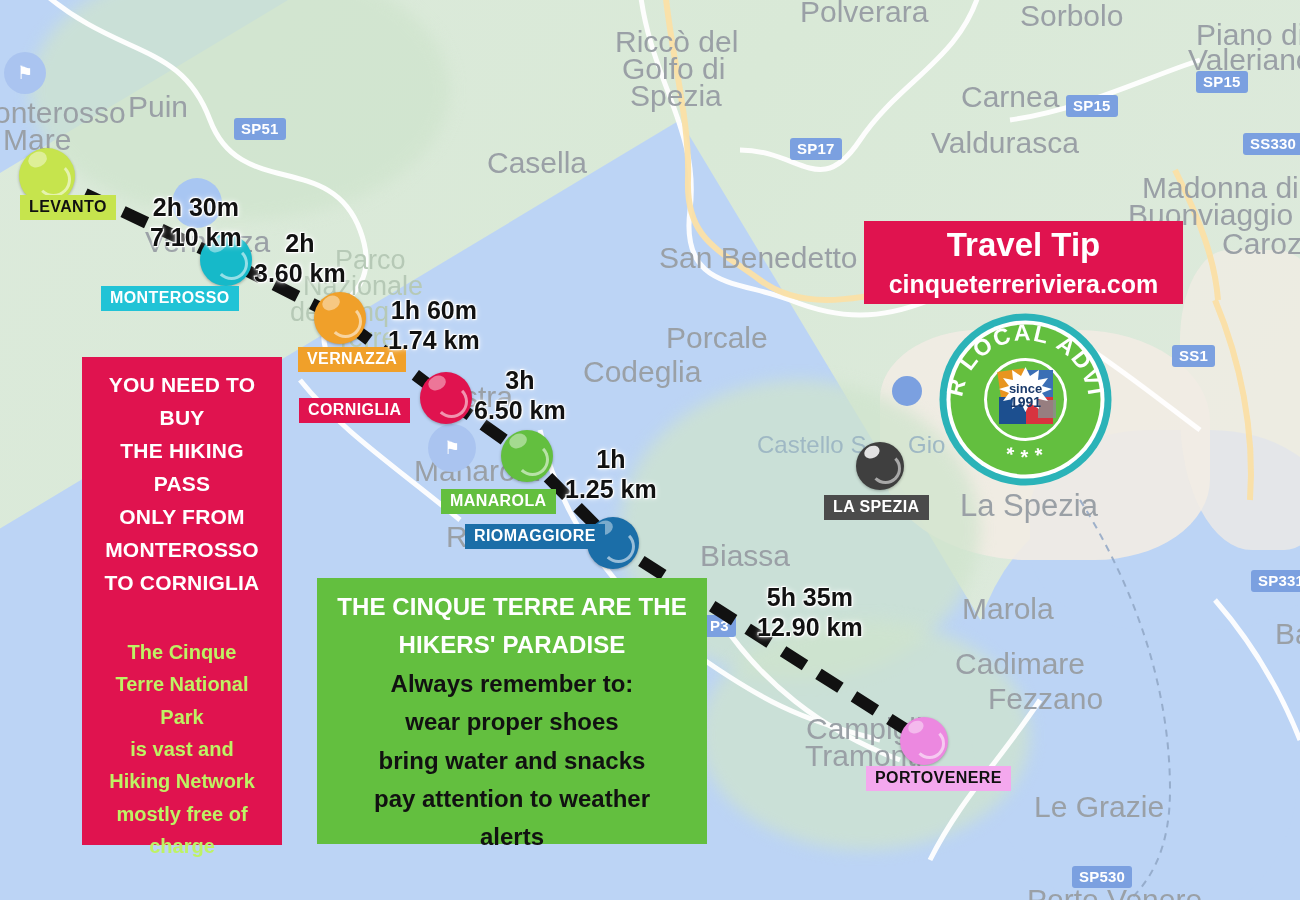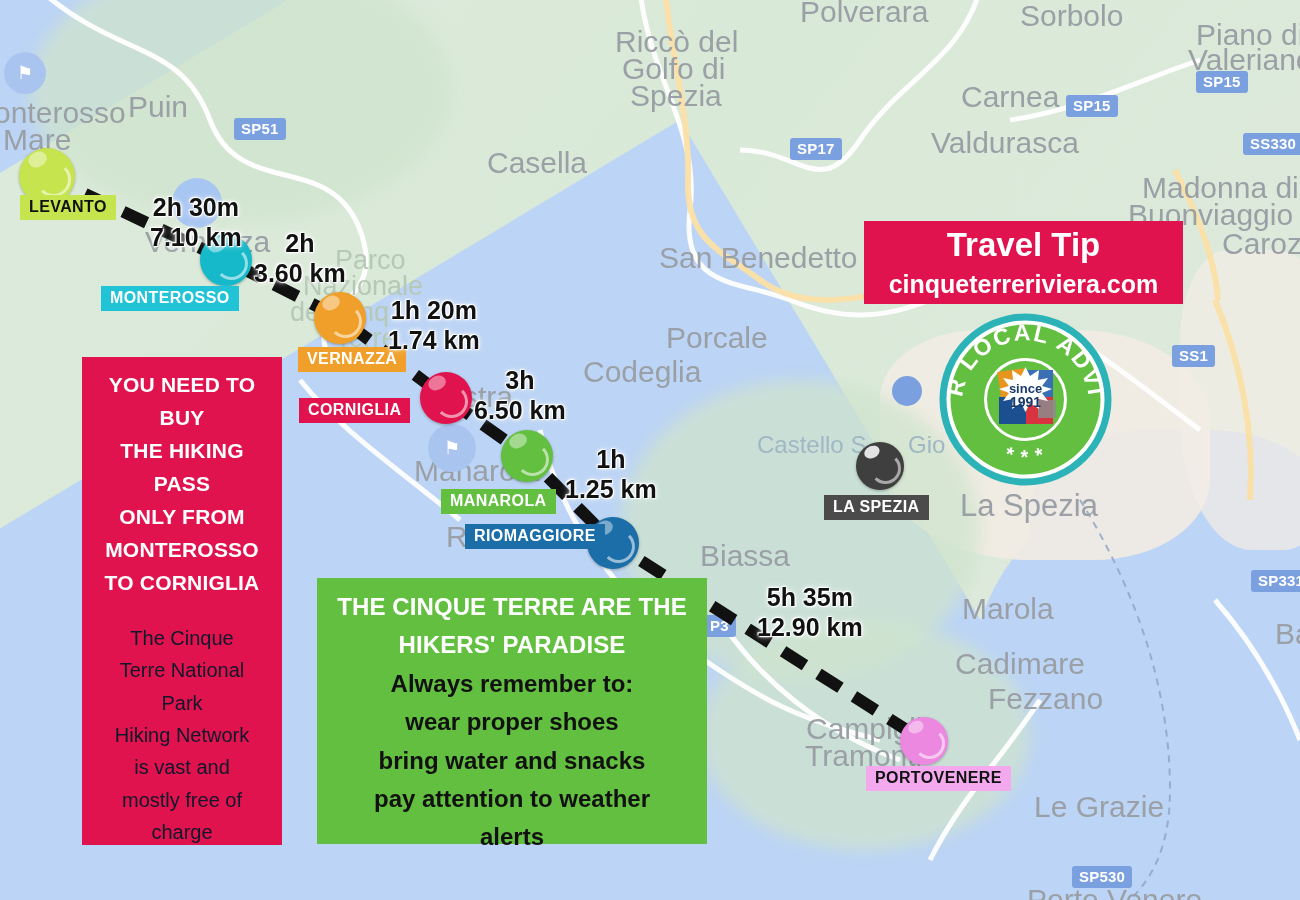--- a/index.html
+++ b/index.html
@@ -138,22 +138,22 @@
     width: 200px; height: 488px;
     background: #e0134f;
     padding: 12px 8px;
     text-align:center;
   }
   .box-pink .hl {
     color:#fff; font-weight:700; font-size:21px; line-height:1.57;
     letter-spacing:.2px;
   }
   .box-pink .body {
-    color:#0f172a; font-weight:400; font-size:20px; line-height:1.62;
-    margin-top: 22px;
+    color:#bef264; font-weight:700; font-size:20px; line-height:1.62;
+    margin-top: 36px;
   }
   .box-green {
     left: 317px; top: 578px;
     width: 390px; height: 266px;
     background: #63bf3f;
     padding: 10px 8px;
     text-align:center;
   }
   .box-green .hl {
     color:#fff; font-weight:700; font-size:24px; line-height:1.6;
@@ -322,21 +322,21 @@
   <div id="legs">
       <div class="leg" style="left: 150px; top: 160px; margin-top: 32px;">
         <div>2h 30m</div>
         <div>7.10 km</div>
       </div>
       <div class="leg" style="left: 254px; top: 228px;">
         <div>2h</div>
         <div>3.60 km</div>
       </div>
       <div class="leg" style="left: 388px; top: 295px;">
-        <div>1h 20m</div>
+        <div>1h 60m</div>
         <div>1.74 km</div>
       </div>
       <div class="leg" style="left: 474px; top: 365px;">
         <div>3h</div>
         <div>6.50 km</div>
       </div>
       <div class="leg" style="left: 565px; top: 444px;">
         <div>1h</div>
         <div>1.25 km</div>
       </div>
@@ -353,22 +353,22 @@
         <div>THE HIKING</div>
         <div>PASS</div>
         <div>ONLY FROM</div>
         <div>MONTEROSSO</div>
         <div>TO CORNIGLIA</div>
       </div>
     <div class="body" id="pink-body">
         <div>The Cinque</div>
         <div>Terre National</div>
         <div>Park</div>
+        <div>is vast and</div>
         <div>Hiking Network</div>
-        <div>is vast and</div>
         <div>mostly free of</div>
         <div>charge</div>
       </div>
   </div>
 
   <div class="info-box box-green">
     <div class="hl" id="green-headline">
         <div>THE CINQUE TERRE ARE THE</div>
         <div>HIKERS' PARADISE</div>
       </div>

